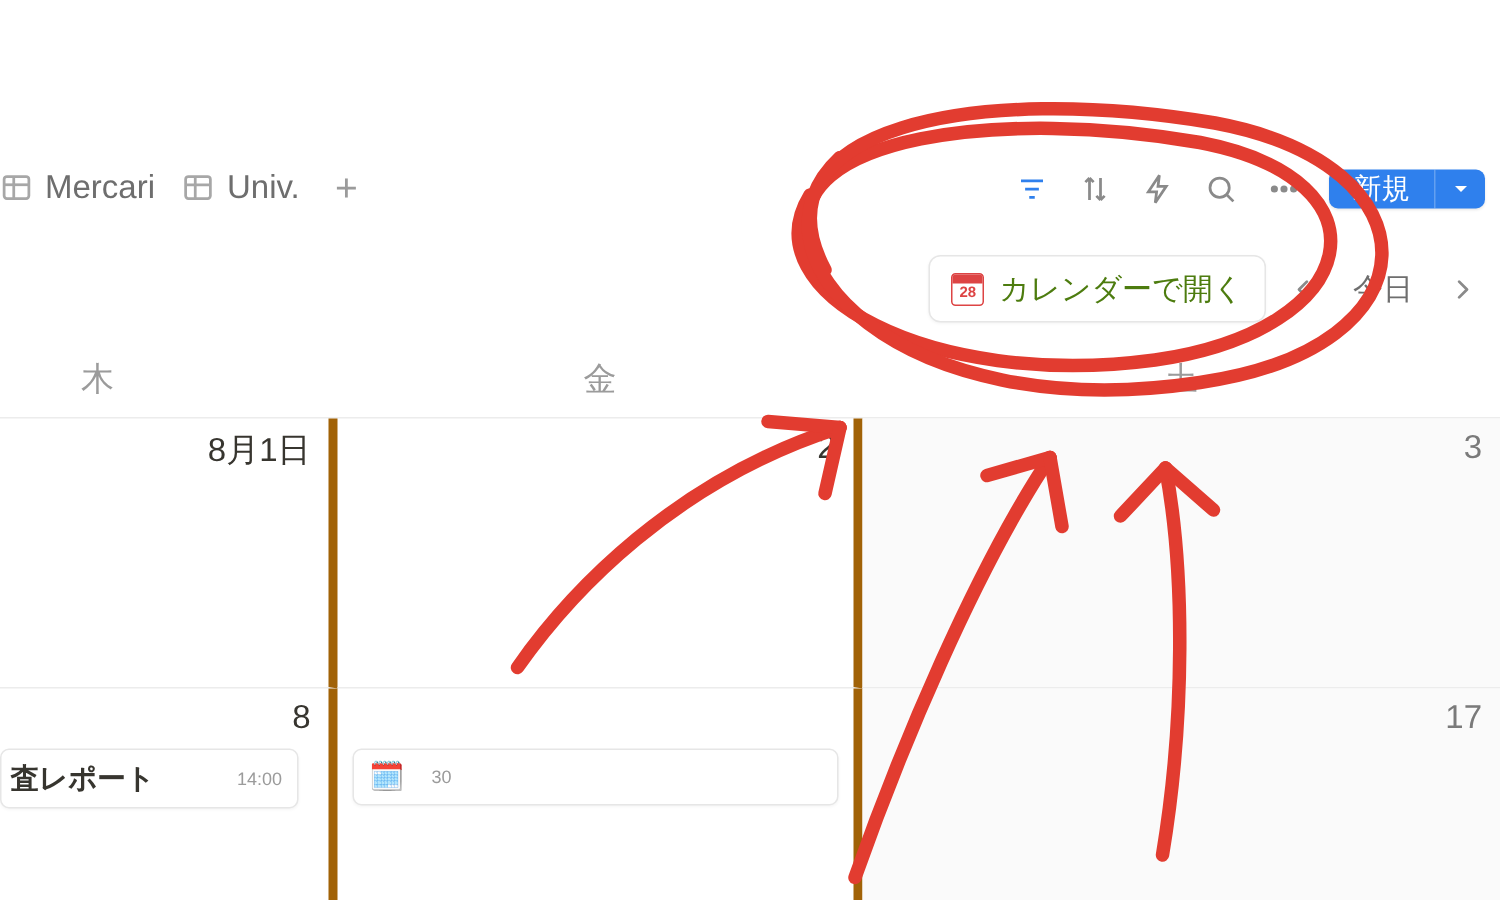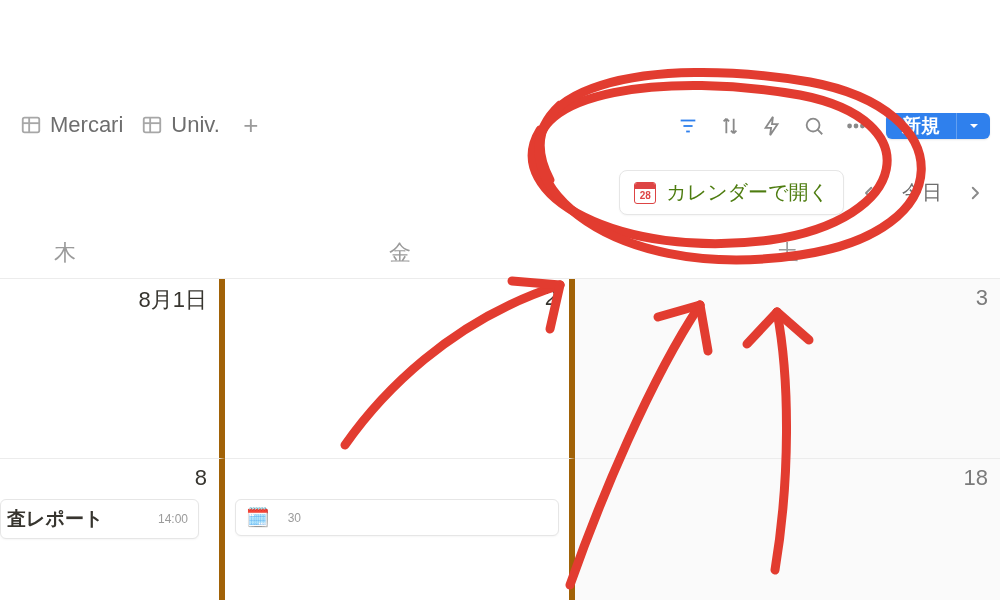--- a/index.html
+++ b/index.html
@@ -1,31 +1,31 @@
 <!DOCTYPE html>
 <html><head>
 <meta charset="utf-8">
 <style>
   * { box-sizing: border-box; margin: 0; padding: 0; }
   html, body { width: 1000px; height: 600px; font-family: -apple-system, "Helvetica Neue", Arial, sans-serif; background: #fff; color: #37352f; overflow: hidden; }
 
   
-  .tabbar { position: absolute; left: 0; top: 112px; display: flex; align-items: center; gap: 18px; padding-left: 20px; }
+  .tabbar { position: absolute; left: 0; top: 112px; display: flex; align-items: center; gap: 18px; padding-left: 0; }
   .tab { display: flex; align-items: center; gap: 8px; font-size: 22px; color: #6e6e6e; cursor: pointer; }
   .tab .db-icon { width: 22px; height: 22px; color: #a7a7a7; }
   .add-tab { width: 26px; height: 26px; display: flex; align-items: center; justify-content: center; color: #9b9b9b; font-size: 26px; line-height: 1; cursor: pointer; }
 
   
   .toolbar { position: absolute; right: 10px; top: 108px; display: flex; align-items: center; gap: 6px; }
   .tb-btn { width: 36px; height: 36px; display: flex; align-items: center; justify-content: center; color: #8a8a8a; border-radius: 5px; cursor: pointer; }
   .tb-btn svg { width: 22px; height: 22px; stroke: currentColor; fill: none; stroke-width: 2; }
   .tb-btn.filter svg line:first-child { stroke: #2f80ed; }
   .tb-btn.filter { color: #2f80ed; }
   .new-btn { display: flex; align-items: stretch; background: #2f80ed; color: #fff; border-radius: 6px; overflow: hidden; margin-left: 6px; box-shadow: 0 1px 2px rgba(0,0,0,.1); }
-  .new-btn .label { padding: 0 16px; font-size: 19px; font-weight: 700; cursor: pointer; }
+  .new-btn .label { padding: 0 16px; font-size: 19px; font-weight: 400; cursor: pointer; }
   .new-btn .caret { width: 34px; display: flex; align-items: center; justify-content: center; border-left: 1px solid rgba(255,255,255,.25); cursor: pointer; }
   .new-btn .caret svg { width: 16px; height: 16px; fill: #fff; }
 
   
   .subbar { position: absolute; right: 10px; top: 170px; display: flex; align-items: center; gap: 10px; }
   .open-cal { display: flex; align-items: center; gap: 10px; background: #fff; border: 1px solid #e6e6e6; border-radius: 8px; padding: 8px 14px; font-size: 20px; color: #4d7c0f; cursor: pointer; box-shadow: 0 1px 2px rgba(0,0,0,.04); }
   .cal-icon { width: 22px; height: 22px; background: #fff; border: 1px solid #d44; border-radius: 3px; position: relative; }
   .cal-icon::before { content: ""; position: absolute; top: 0; left: 0; right: 0; height: 6px; background: #d44; border-radius: 2px 2px 0 0; }
   .cal-icon::after { content: attr(data-day); position: absolute; bottom: 0; left: 0; right: 0; font-size: 10px; text-align: center; color: #d44; font-weight: 700; line-height: 14px; }
   .nav-btn { width: 30px; height: 30px; display: flex; align-items: center; justify-content: center; color: #8a8a8a; cursor: pointer; font-size: 22px; }
@@ -164,21 +164,21 @@
     </div>
   </div>
   <div class="cell fri">
     <span class="date"></span>
     <div class="event">
       <span class="emoji">🗓️</span>
       <span class="time">30</span>
     </div>
   </div>
   <div class="cell sat">
-    <span class="date">18</span>
+    <span class="date">17</span>
   </div>
 </div>
 
 <div class="overlay">
   <svg viewBox="0 0 1000 600">
 
     <path d="M540 130 C500 195, 620 260, 770 240 C910 220, 930 120, 800 95 C670 72, 520 90, 540 160"></path>
     <path d="M560 105 C490 170, 600 285, 800 255 C960 232, 960 110, 810 82 C650 55, 500 85, 550 180"></path>
 
     <path d="M345 445 C380 395, 450 320, 560 285"></path>

